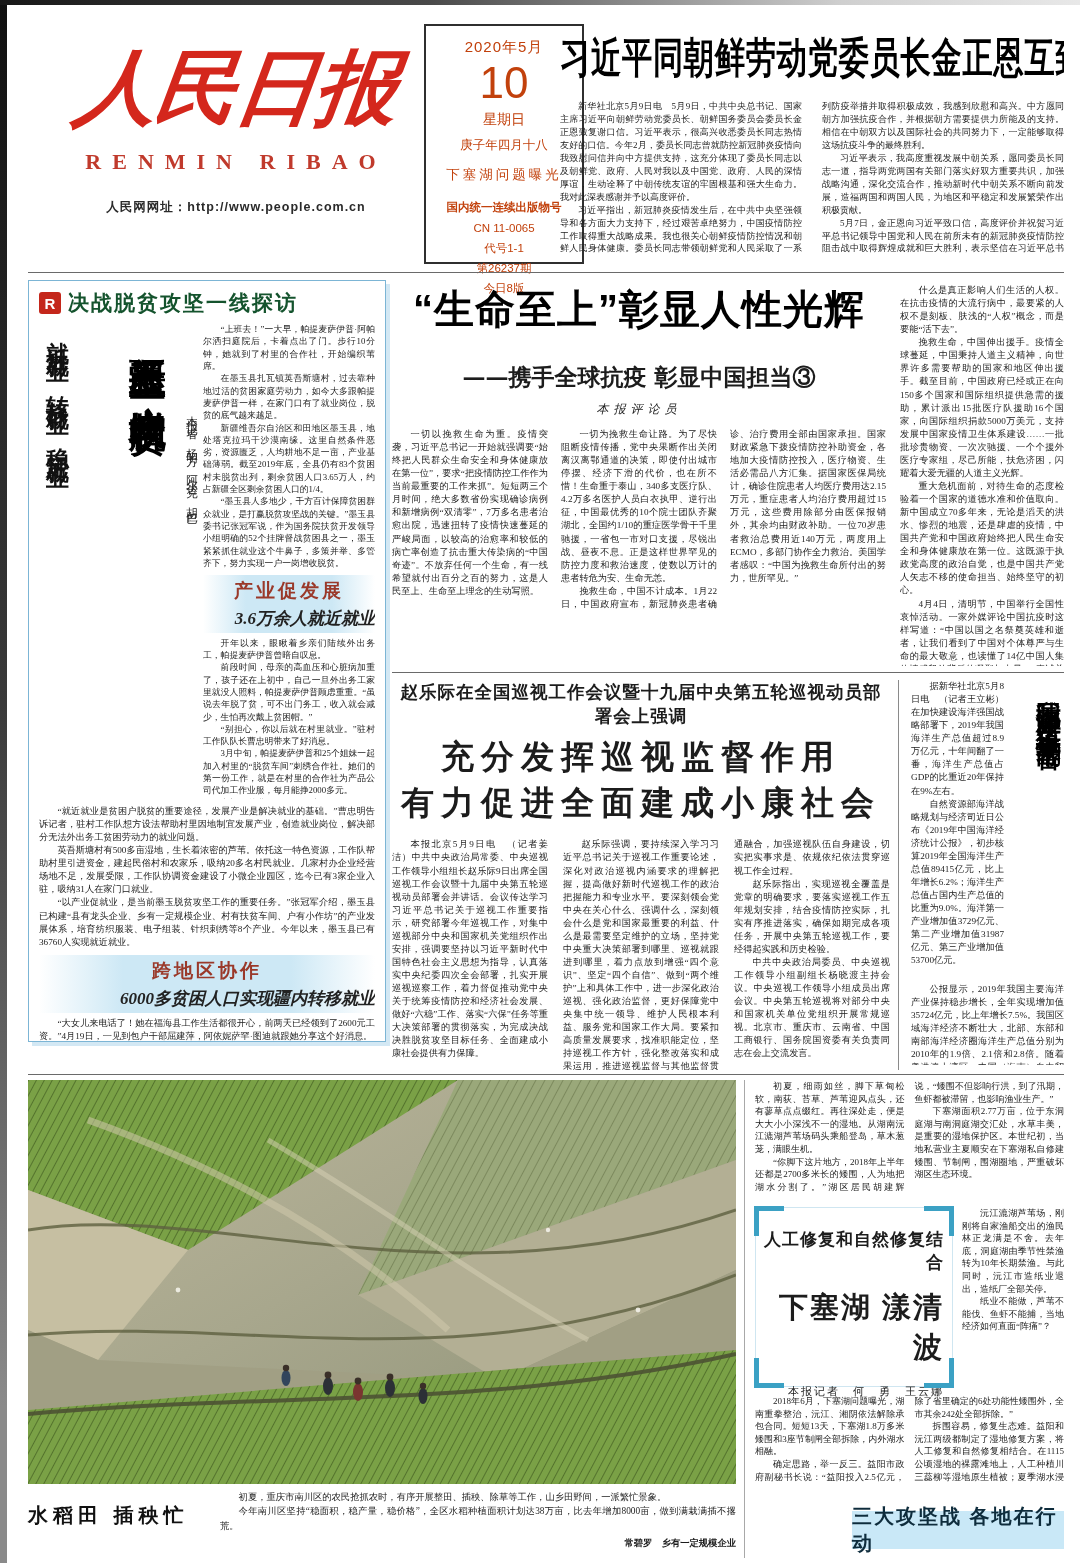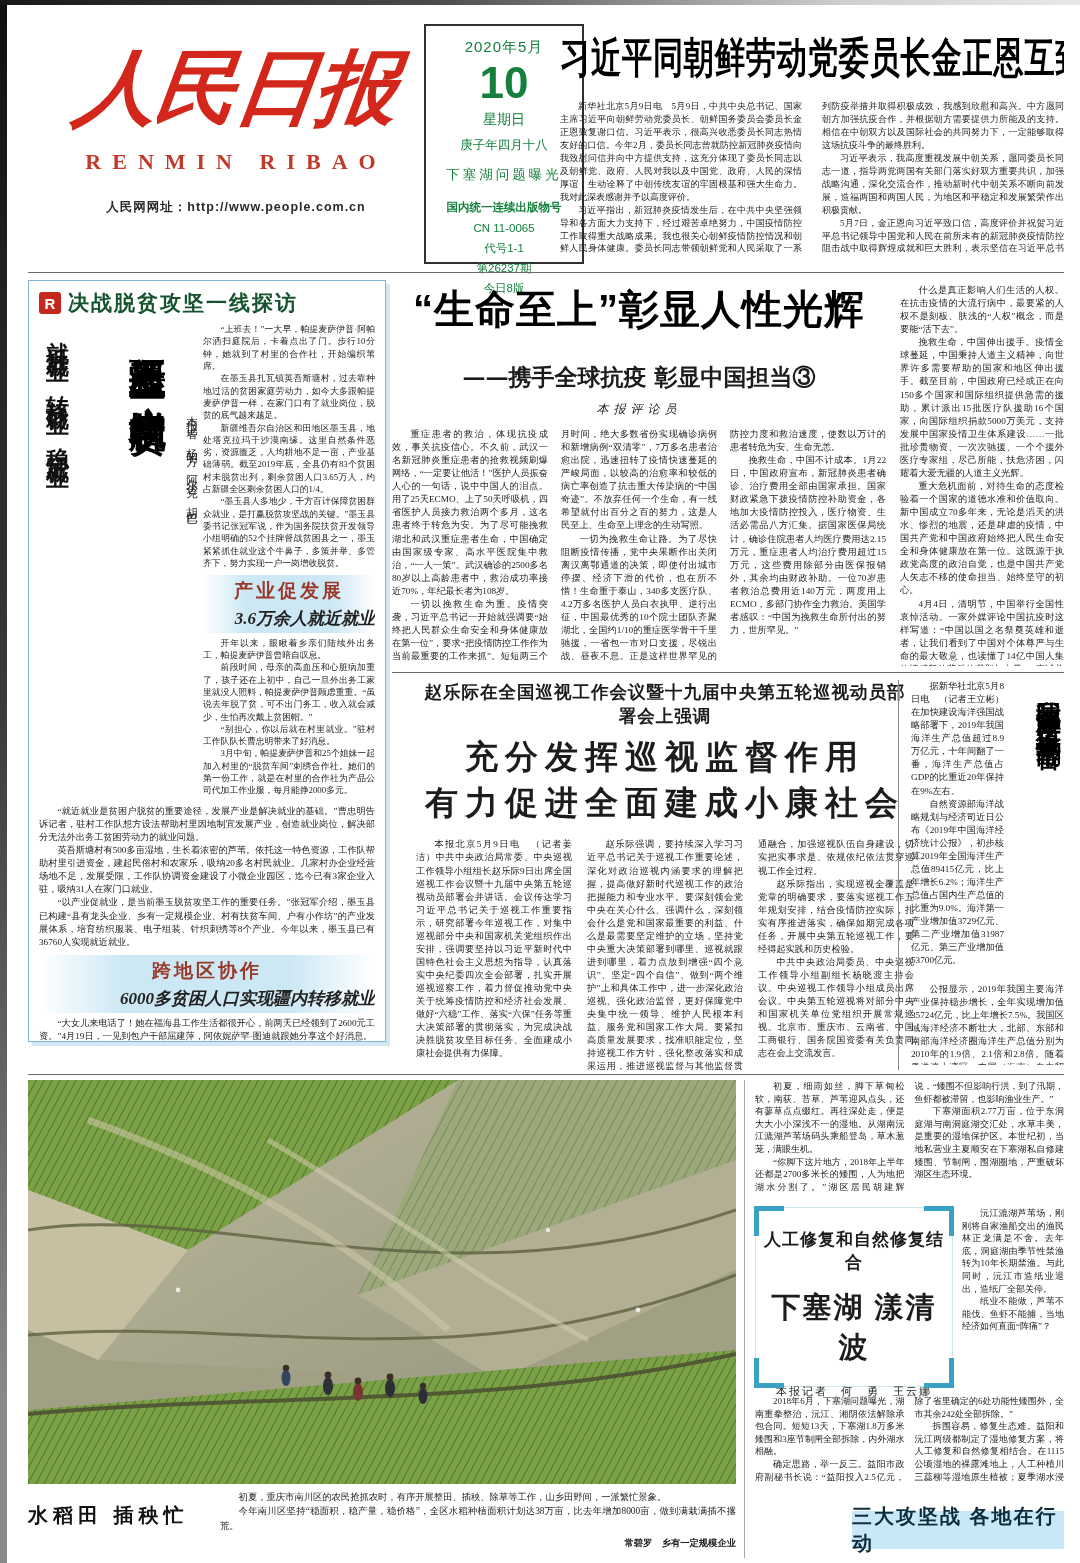--- a/index.html
+++ b/index.html
@@ -17,23 +17,23 @@
   .masthead { position:absolute; left:62px; top:28px; width:348px; height:234px; text-align:center; }
   .mast-callig { font-family:"DejaVu Serif", serif; font-weight:900; font-style:italic;
                  font-size:82px; line-height:1.45; color:#d4271c; letter-spacing:-2px;
                  transform:skewX(-7deg); white-space:nowrap; }
   .mast-latin { margin-top:2px; font-size:22px; color:#c03a2c; letter-spacing:11px; font-weight:700; }
   .mast-url { margin-top:24px; font-size:12.5px; color:#2a2a2a; letter-spacing:1px; font-weight:700;
               font-family:"Liberation Sans", sans-serif; }
 
   .datebox { position:absolute; left:424px; top:24px; width:160px; height:240px;
              border:2px solid #2f2f2f; padding:12px 6px; text-align:center;
-             font-family:"Liberation Sans", sans-serif; color:#15803d; }
+             font-family:"Liberation Sans", sans-serif; color:#c2410c; }
   .db-ym { font-size:15px; letter-spacing:1px; }
-  .db-day { font-size:44px; font-weight:700; line-height:1.1; margin:2px 0 4px; }
+  .db-day { font-size:44px; font-weight:400; line-height:1.1; margin:2px 0 4px; }
   .db-week { font-size:14px; margin-bottom:8px; }
   .db-lunar { font-size:12.5px; margin-bottom:12px; font-family:"Liberation Serif", serif; }
   .db-pub { font-size:13.5px; letter-spacing:3px; margin-bottom:13px; font-family:"Liberation Serif", serif; }
   .db-small { font-size:11.5px; line-height:1.75; font-weight:700; }
   .db-smaller { font-size:11.5px; line-height:1.75; }
 
   .top-article { position:absolute; left:560px; top:30px; width:504px; height:236px; overflow:hidden; }
   .top-headline { width:504px; overflow:hidden; height:56px; }
   .top-headline span { display:inline-block; white-space:nowrap; transform:scaleX(0.72);
                        transform-origin:0 0; font-family:"Liberation Sans", sans-serif;
@@ -75,21 +75,21 @@
   .life-head { text-align:center; }
   .life-title { font-family:"Liberation Sans", sans-serif; font-weight:900; font-size:40px;
                 letter-spacing:1px; color:#000; }
   .life-sub { font-family:"DejaVu Serif", serif; font-weight:700; font-size:23px; margin-top:25px; }
   .life-by { font-size:12px; letter-spacing:5px; margin-top:8px; font-style:italic; }
   .life-body { margin-top:10px; column-count:3; column-gap:13px; font-size:9.2px; line-height:1.42;
                height:252px; overflow:hidden; }
   .life-side { font-size:9.2px; line-height:1.42; overflow:hidden; padding-top:2px; }
 
   
-  .insp { position:absolute; left:416px; top:680px; width:498px; height:390px; overflow:hidden; }
+  .insp { position:absolute; left:392px; top:680px; width:498px; height:390px; overflow:hidden; }
   .insp-kicker { text-align:center; font-weight:700; font-size:17.5px; letter-spacing:1px; }
   .insp-h { text-align:center; font-family:"DejaVu Serif", serif; font-weight:900; font-size:33px;
             letter-spacing:7px; line-height:1.4; margin-top:6px; }
   .insp-body { margin-top:12px; column-count:3; column-gap:15px; font-size:9.2px; line-height:1.42;
                height:238px; overflow:hidden; }
 
   
   .ocean { position:absolute; left:898px; top:680px; width:166px; height:390px;
            border-left:1px solid #8a8a8a; padding-left:12px; overflow:hidden; }
   .ocean-top { display:flex; gap:18px; height:298px; overflow:hidden;justify-content:space-between; }
@@ -105,21 +105,21 @@
   .cap-label { width:178px; padding-top:12px; font-family:"Liberation Sans", sans-serif; font-weight:700;
                font-size:20px; letter-spacing:5px; color:#111; }
   .cap-text { flex:1; font-size:9.3px; line-height:1.55; }
   .cap-credit { text-align:right; text-indent:0; margin-top:3px; font-weight:700; }
 
   
   .lake { position:absolute; left:744px; top:1080px; width:320px; height:478px;
           border-left:1px solid #a8a8a8; padding-left:10px; overflow:hidden; }
   .lake-intro { column-count:2; column-gap:10px; font-size:9px; line-height:1.4; height:120px; overflow:hidden; }
   .lake-mid { display:flex; gap:9px; margin:7px 0 6px; }
-  .bracket-box { position:relative; width:198px; height:180px; padding:20px 8px 16px; text-align:center;
+  .bracket-box { position:relative; width:198px; height:180px; padding:20px 8px 16px; text-align:right;
                  border:1px solid #cfe6f1; background:#fff; }
   .bb-corner { position:absolute; width:30px; height:30px; }
   .bb-tl { left:-2px; top:-2px; border-left:5px solid #3ba1c4; border-top:5px solid #3ba1c4; }
   .bb-tr { right:-2px; top:-2px; border-right:5px solid #3ba1c4; border-top:5px solid #3ba1c4; }
   .bb-bl { left:-2px; bottom:-2px; border-left:5px solid #3ba1c4; border-bottom:5px solid #3ba1c4; }
   .bb-br { right:-2px; bottom:-2px; border-right:5px solid #3ba1c4; border-bottom:5px solid #3ba1c4; }
   .bb-kicker { font-family:"DejaVu Serif", serif; font-size:17px; font-weight:700; letter-spacing:1px; }
   .bb-title { font-family:"Liberation Sans", sans-serif; font-weight:900; font-size:29px;
               letter-spacing:2px; margin:14px 0 16px; }
   .bb-byline { font-size:11px; letter-spacing:2px; }
@@ -209,21 +209,20 @@
   </div>
 
   <div class="life">
     <div>
       <div class="life-head">
         <div class="life-title">“生命至上”彰显人性光辉</div>
         <div class="life-sub">——携手全球抗疫 彰显中国担当③</div>
         <div class="life-by">本报评论员</div>
       </div>
       <div class="life-body">
-        <p>重症患者的救治，体现抗疫成效，事关抗疫信心。不久前，武汉一名新冠肺炎重症患者的抢救视频刷爆网络，“一定要让他活！”医护人员振奋人心的一句话，说中中国人的泪点。用了25天ECMO、上了50天呼吸机，四省医护人员接力救治两个多月，这名患者终于转危为安。为了尽可能挽救湖北和武汉重症患者生命，中国确定由国家级专家、高水平医院集中救治，“一人一策”。武汉确诊的2500多名80岁以上高龄患者中，救治成功率接近70%，年纪最长者为108岁。</p>
         <p>一切以挽救生命为重。疫情突袭，习近平总书记一开始就强调要“始终把人民群众生命安全和身体健康放在第一位”，要求“把疫情防控工作作为当前最重要的工作来抓”。短短两三个月时间，绝大多数省份实现确诊病例和新增病例“双清零”，7万多名患者治愈出院，迅速扭转了疫情快速蔓延的严峻局面，以较高的治愈率和较低的病亡率创造了抗击重大传染病的“中国奇迹”。不放弃任何一个生命，有一线希望就付出百分之百的努力，这是人民至上、生命至上理念的生动写照。</p>
         <p>一切为挽救生命让路。为了尽快阻断疫情传播，党中央果断作出关闭离汉离鄂通道的决策，即使付出城市停摆、经济下滑的代价，也在所不惜！生命重于泰山，340多支医疗队、4.2万多名医护人员白衣执甲、逆行出征，中国最优秀的10个院士团队齐聚湖北，全国约1/10的重症医学骨干千里驰援，一省包一市对口支援，尽锐出战、昼夜不息。正是这样世界罕见的防控力度和救治速度，使数以万计的患者转危为安、生命无恙。</p>
         <p>挽救生命，中国不计成本。1月22日，中国政府宣布，新冠肺炎患者确诊、治疗费用全部由国家承担。国家财政紧急下拨疫情防控补助资金，各地加大疫情防控投入，医疗物资、生活必需品八方汇集。据国家医保局统计，确诊住院患者人均医疗费用达2.15万元，重症患者人均治疗费用超过15万元，这些费用除部分由医保报销外，其余均由财政补助。一位70岁患者救治总费用近140万元，两度用上ECMO，多部门协作全力救治。美国学者感叹：“中国为挽救生命所付出的努力，世所罕见。”</p>
       </div>
     </div>
     <div class="life-side">
       <p>什么是真正影响人们生活的人权。在抗击疫情的大流行病中，最要紧的人权不是刻板、肤浅的“人权”概念，而是要能“活下去”。</p>
       <p>挽救生命，中国伸出援手。疫情全球蔓延，中国秉持人道主义精神，向世界许多需要帮助的国家和地区伸出援手。截至目前，中国政府已经或正在向150多个国家和国际组织提供急需的援助，累计派出15批医疗队援助16个国家，向国际组织捐款5000万美元，支持发展中国家疫情卫生体系建设……一批批珍贵物资、一次次驰援、一个个援外医疗专家组，尽己所能，扶危济困，闪耀着大爱无疆的人道主义光辉。</p>
       <p>重大危机面前，对待生命的态度检验着一个国家的道德水准和价值取向。新中国成立70多年来，无论是滔天的洪水、惨烈的地震，还是肆虐的疫情，中国共产党和中国政府始终把人民生命安全和身体健康放在第一位。这既源于执政党高度的政治自觉，也是中国共产党人矢志不移的使命担当、始终坚守的初心。</p>
       <p>4月4日，清明节，中国举行全国性哀悼活动。一家外媒评论中国抗疫时这样写道：“中国以国之名祭奠英雄和逝者，让我们看到了中国对个体尊严与生命的最大敬意，也读懂了14亿中国人集体情感释放背后的凝聚与力量。”真诚关怀每一个生者、衷心尊重每一个逝者、全力拯救每一个病患，中国抗击疫情闪耀的人性光辉，在病毒肆虐的当下，唤起了团结的愿望，凝聚起人类共同抗疫的力量。</p>

